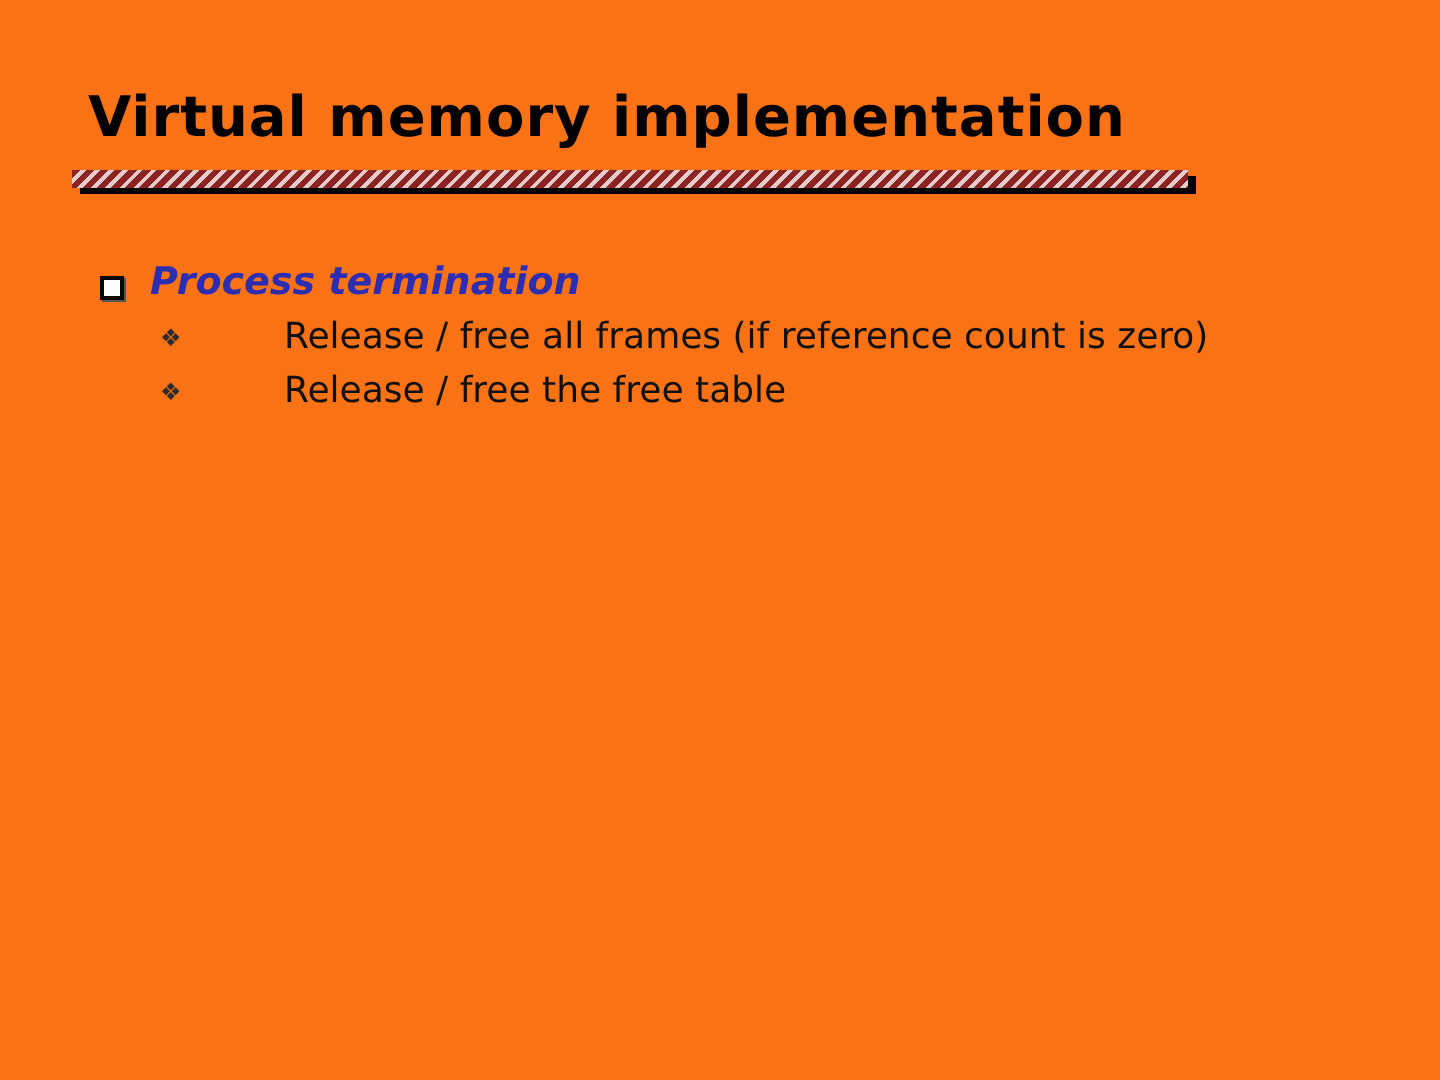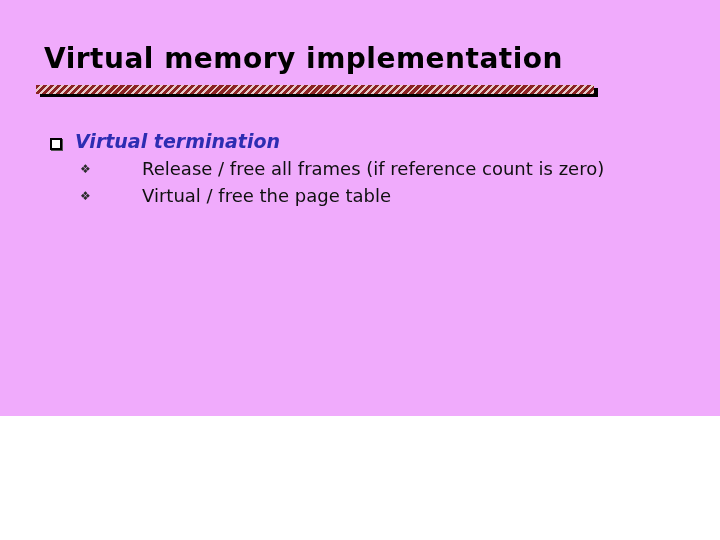--- a/index.html
+++ b/index.html
@@ -3,22 +3,22 @@
 <meta charset="utf-8">
 <style>
   html, body {
     margin: 0;
     padding: 0;
     background: #ffffff;
   }
   .slide {
     position: relative;
     width: 720px;
-    height: 416px;
-    background: #f0abfc;
+    height: 540px;
+    background: #f97316;
     overflow: hidden;
     font-family: "DejaVu Sans", sans-serif;
   }
   .slide-title {
     position: absolute;
     left: 44px;
     top: 42px;
     font-size: 28px;
     font-weight: bold;
     color: #000000;
@@ -82,23 +82,23 @@
 <body>
 
 <div class="slide">
 
   <div class="slide-title">Virtual memory implementation</div>
 
   <div class="title-bar"></div>
 
   <span class="square-bullet"></span>
 
-  <div class="bullet-heading">Virtual termination</div>
+  <div class="bullet-heading">Process termination</div>
 
   <span class="diamond-bullet diamond-1">❖</span>
 
   <div class="sub-item sub-1">Release / free all frames (if reference count is zero)</div>
 
   <span class="diamond-bullet diamond-2">❖</span>
 
-  <div class="sub-item sub-2">Virtual / free the page table</div>
+  <div class="sub-item sub-2">Release / free the free table</div>
 
 </div>
 
 </body></html>

